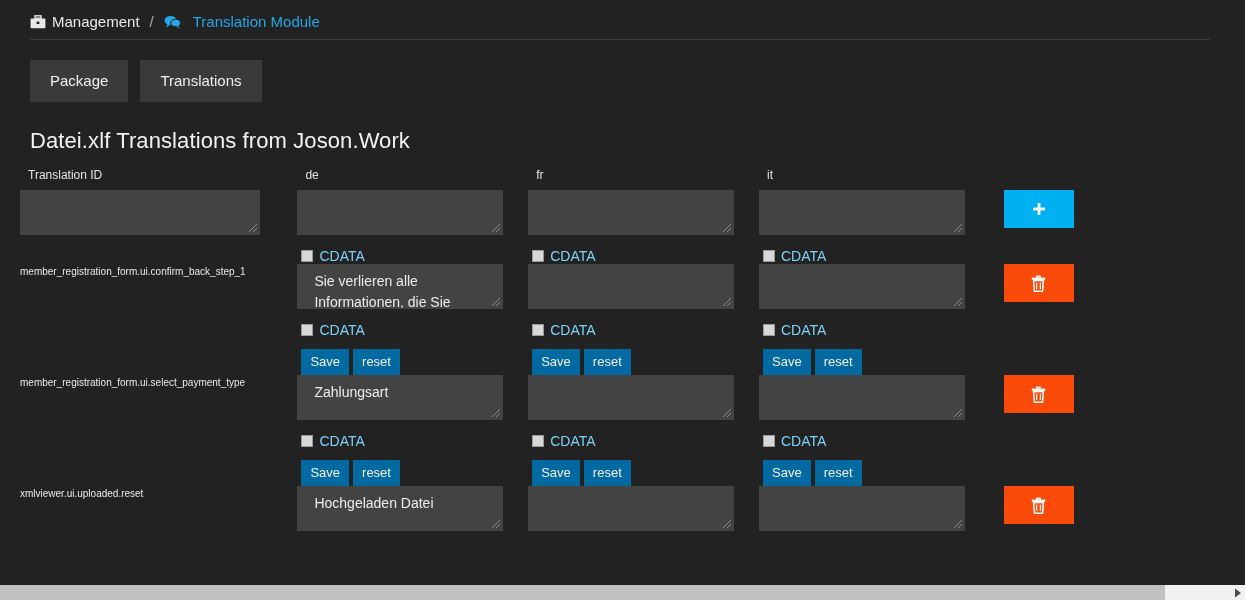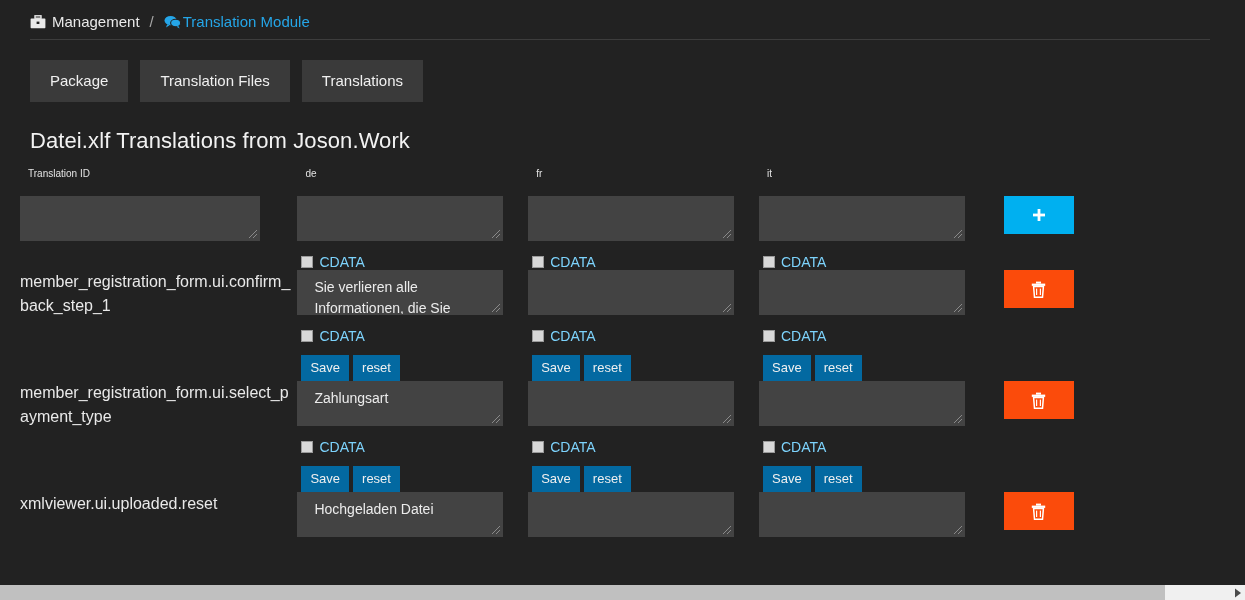--- a/index.html
+++ b/index.html
@@ -34,21 +34,21 @@
     font-size: 15px;
     color: #e6e6e6;
   }
   .breadcrumb .bc-text { color: #e9e9e9; }
   .breadcrumb .bc-sep { color: #a9a9a9; margin: 0 4px; }
   .breadcrumb a.bc-link {
     color: #25a6e8;
     text-decoration: none;
     display: inline-flex;
     align-items: center;
-    gap: 2px;
+    gap: 12px;
   }
   .icon-svg { display: block; }
   .hr {
     margin: 9px 0 0 10px;
     width: 1180px;
     height: 1px;
     background: #3d3d3d;
   }
 
   
@@ -80,37 +80,37 @@
   
   table.tx {
     margin-top: 14px;
     border-collapse: collapse;
     table-layout: fixed;
     width: 1245px;
   }
   table.tx th {
     text-align: left;
     font-weight: 400;
-    font-size: 10px;
+    font-size: 12px;
     color: #e3e3e3;
-    padding: 0 0 17px 8px;
+    padding: 0 0 8px 8px;
   }
   col.c-id     { width: 250px; }
   col.c-lang   { width: 208px; }
   col.c-rest   { width: 248px; }
 
   table.tx td {
     vertical-align: top;
     padding: 0;
   }
   .cell-id {
-    font-size: 16px;
+    font-size: 10px;
     color: #e9e9e9;
     padding: 9px 6px 0 32px;
-    line-height: 24px;
+    line-height: 16px;
     word-break: break-all;
   }
   .ta {
     display: block;
     width: 206px;
     height: 45px;
     background: #434343;
     border: 1px solid #434343;
     color: #ececec;
     font-family: "Liberation Sans", sans-serif;
@@ -236,21 +236,20 @@
             <path d="M14.4 10.9 L15.6 13.6 L12.6 11.7 Z" fill="#25a6e8"></path>
           </svg>
         </span>
         <span>Translation Module</span>
       </a>
     </div>
     <div class="hr"></div>
 
     <div class="tabs">
       <button class="tab">Package</button>
-      <button class="tab">Translation Files</button>
       <button class="tab">Translations</button>
     </div>
 
     <h1 class="page-title">Datei.xlf Translations from Joson.Work</h1>
 
     <table class="tx">
       <colgroup>
         <col class="c-id">
           <col class="c-lang">
           <col class="c-lang">

